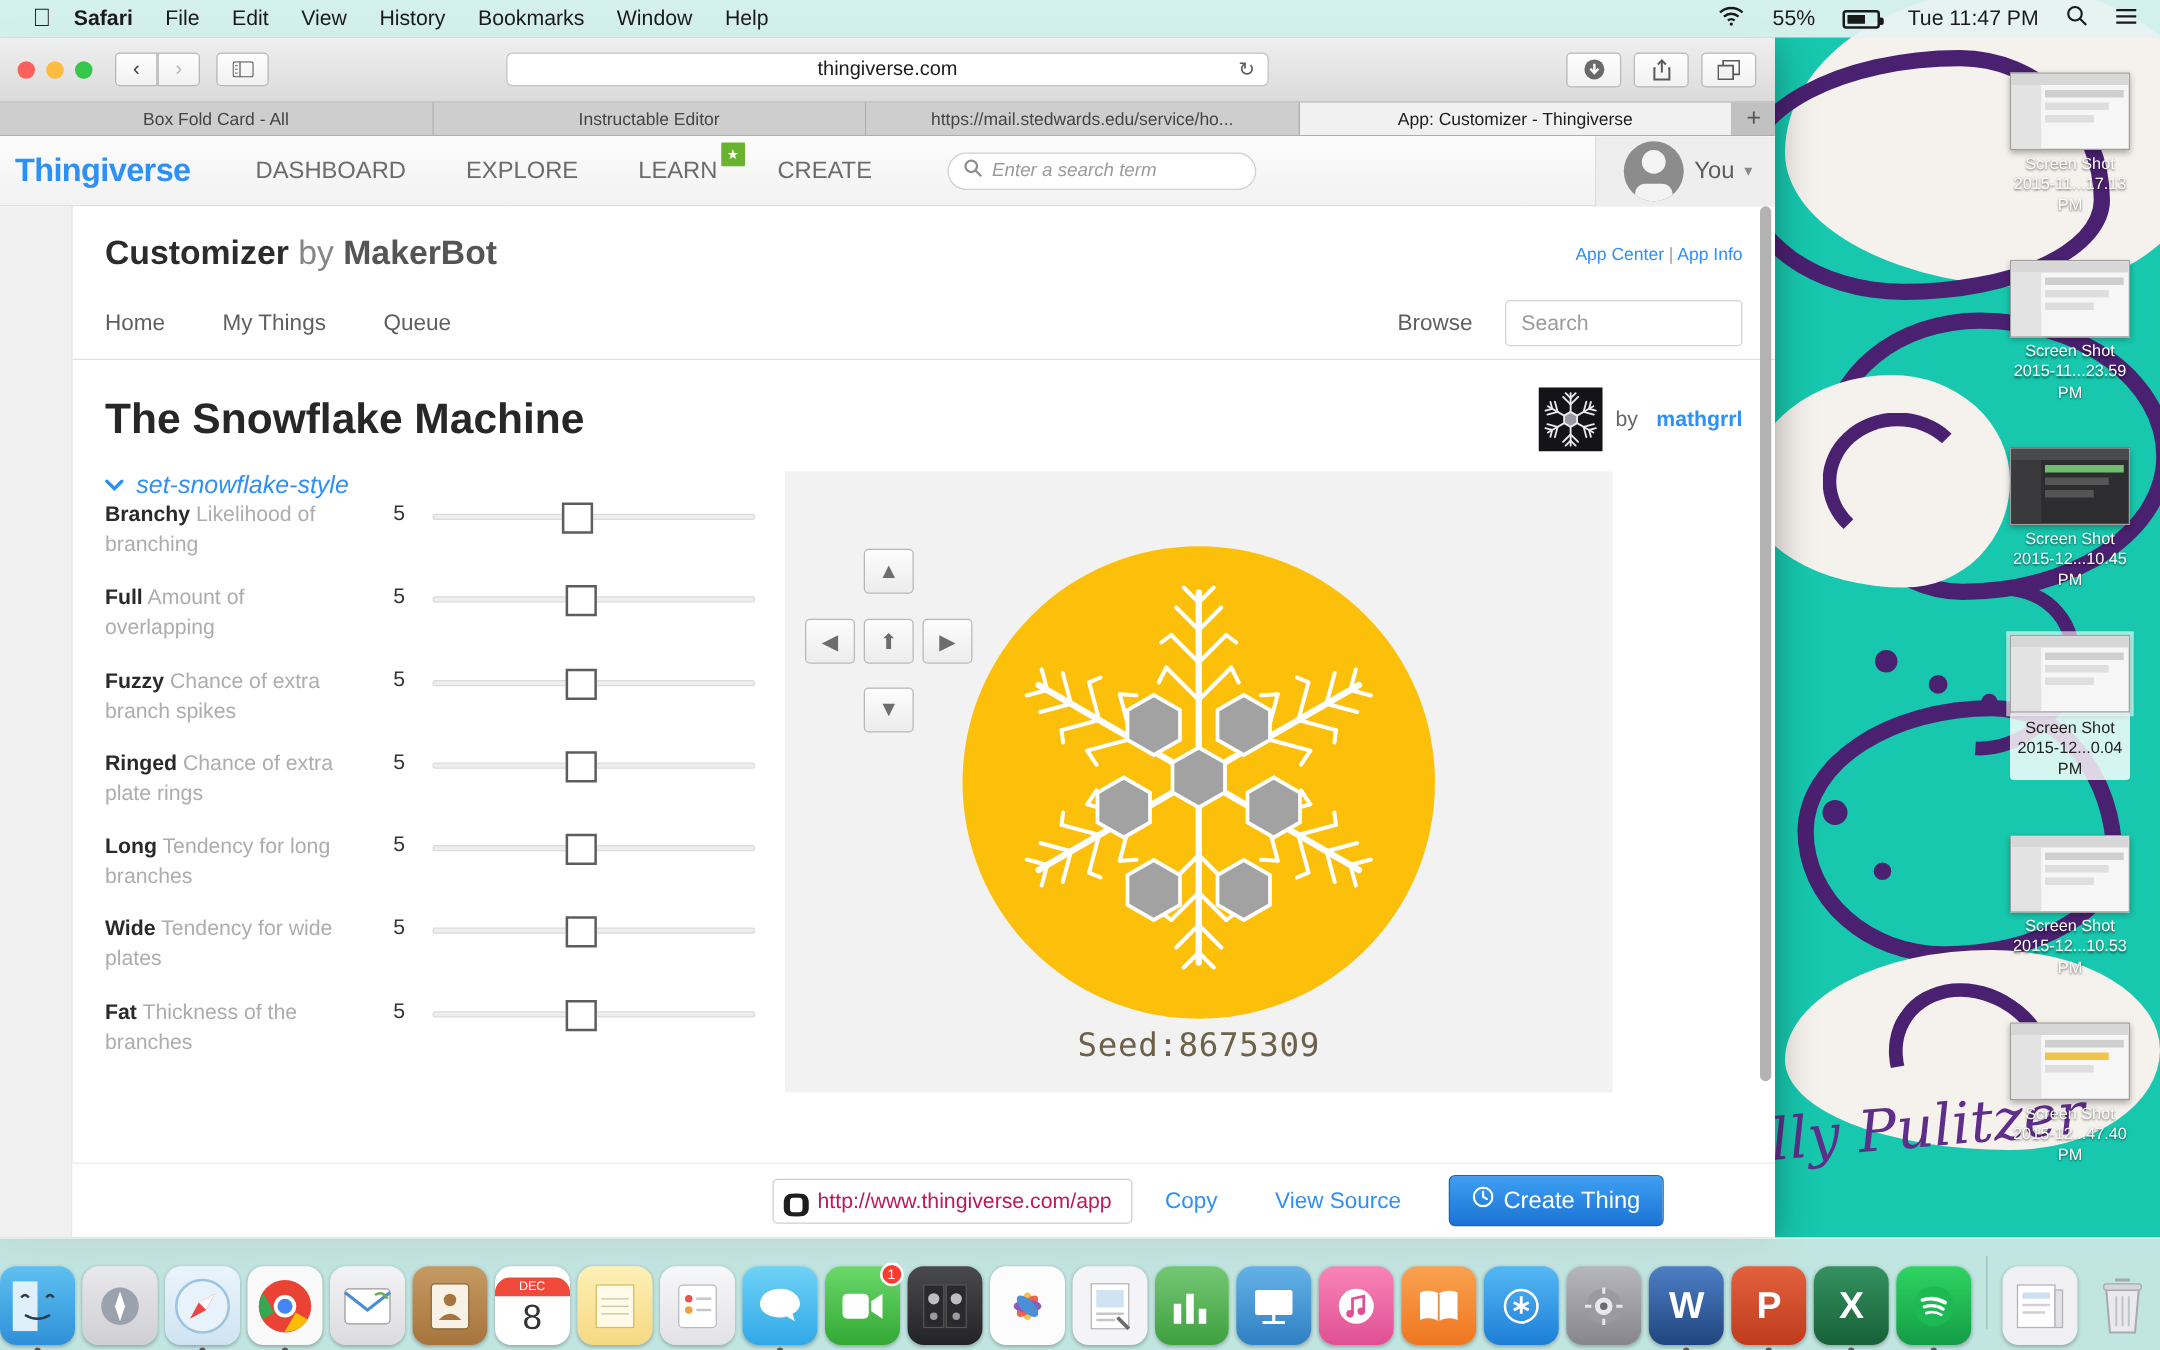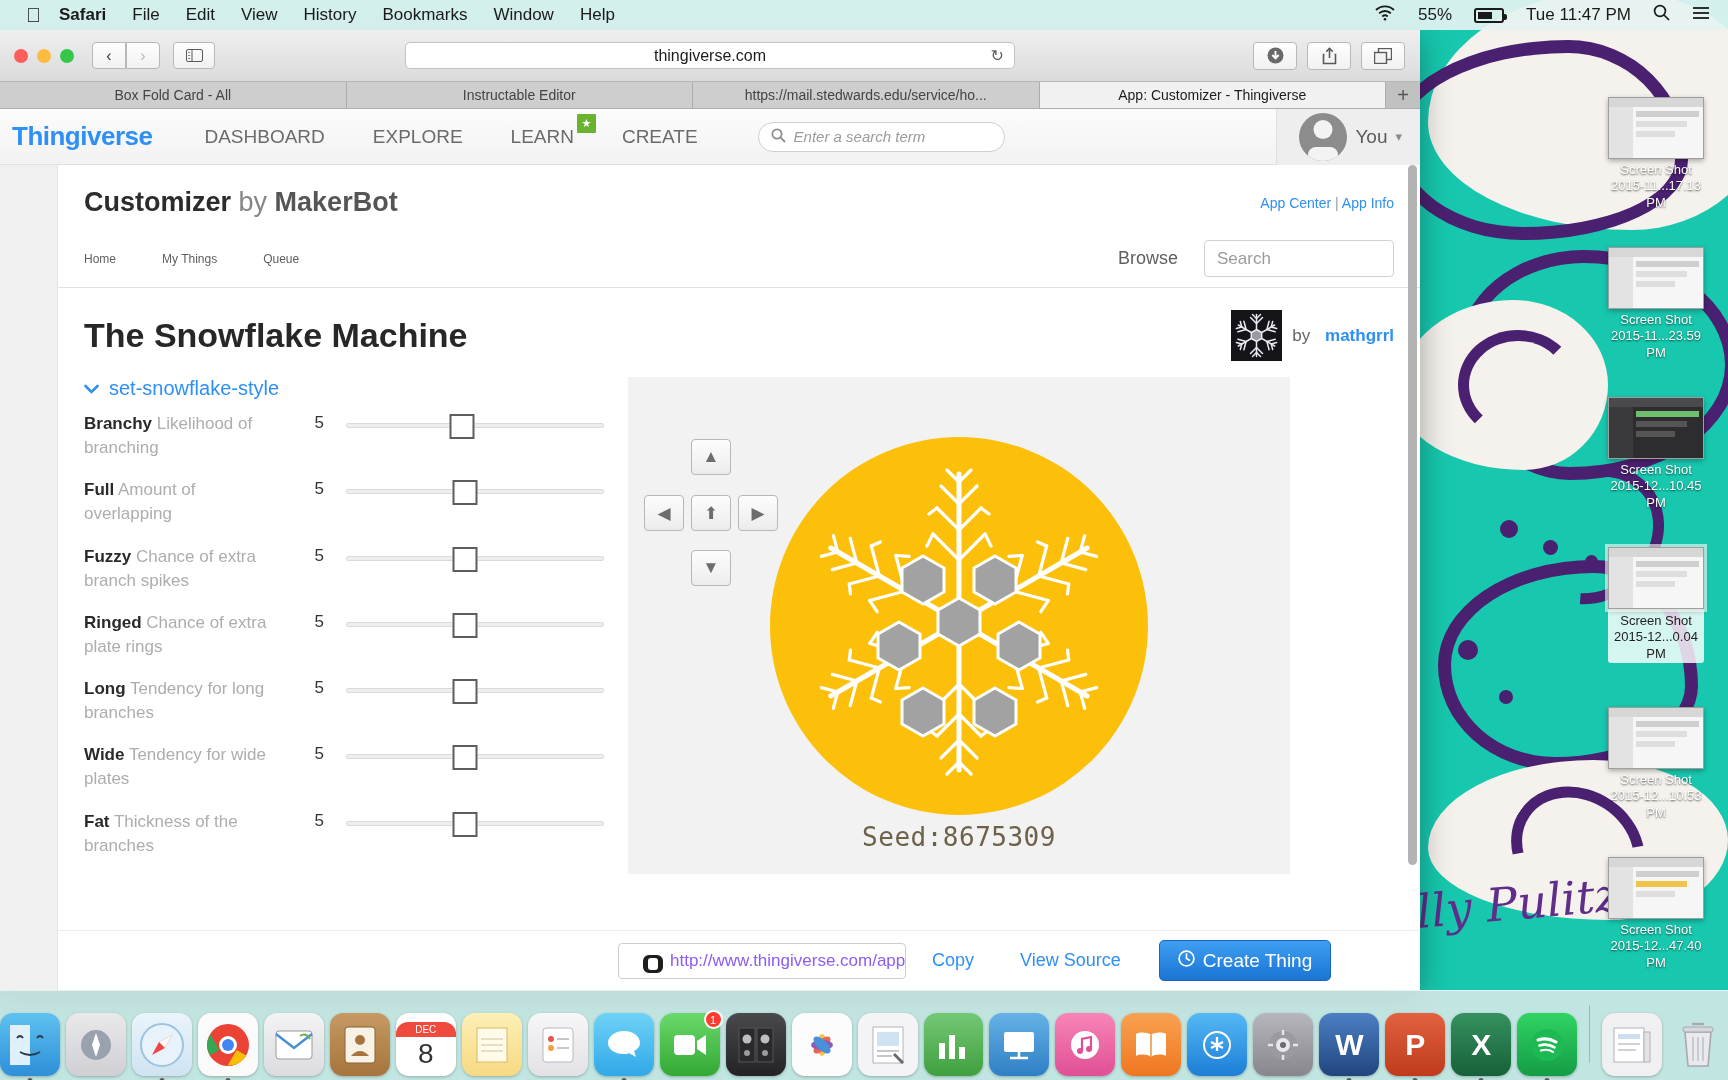--- a/index.html
+++ b/index.html
@@ -155,41 +155,41 @@
   #appheader h1 { font-size: 27px; font-weight: bold; color: #2c2c2c; }
   #appheader h1 .by { font-weight: normal; color: #868686; }
   #appheader h1 .mb { font-weight: bold; color: #555; }
   #applinks { margin-left: auto; font-size: 14px; color: #9a9a9a; }
   #applinks a { color: #2e8ff5; text-decoration: none; }
 
   #apptabs {
     display: flex; align-items: center; padding: 8px 26px 10px 26px;
     border-bottom: 1px solid #e2e2e2;
   }
-  .apptab { font-size: 12px; color: #5f5f5f; margin-right: 46px; }
+  .apptab { font-size: 18px; color: #5f5f5f; margin-right: 46px; }
   #browse-lbl { margin-left: auto; font-size: 18px; color: #5f5f5f; margin-right: 26px; }
   #appsearch {
     width: 190px; height: 37px; border: 1px solid #d2d2d2; border-radius: 4px;
     display: flex; align-items: center; padding: 0 12px; font-size: 17px; color: #9b9b9b;
   }
 
   #thingtitle { display: flex; align-items: center; padding: 22px 26px 8px 26px; }
   #thingtitle h2 { font-size: 34px; font-weight: bold; color: #272727; }
   #thingauthor { margin-left: auto; display: flex; align-items: center; gap: 10px; }
   #thingauthor .thumb {
     width: 51px; height: 51px; background: #131318; position: relative; overflow:hidden;
   }
   #thingauthor .byline { font-size: 17px; color: #666; }
   #thingauthor .byline a { color: #2e8ff5; font-weight: bold; text-decoration: none; margin-left: 10px; }
 
   #workarea { display: flex; padding: 8px 26px 0 26px; gap: 24px; }
 
   
   #controls { width: 520px; }
-  #grouphdr { display: flex; align-items: center; gap: 10px; margin-bottom: 12px; }
+  #grouphdr { display: flex; align-items: center; gap: 10px; margin-bottom: 0; font-style: italic; }
   #grouphdr .chev { color: #2e8ff5; font-size: 15px; }
   #grouphdr .gname { color: #2e8ff5; font-size: 20px; }
   .param { display: flex; align-items: flex-start; margin-bottom: 18px; }
   .param .lbl { width: 206px; font-size: 17px; line-height: 1.42; color: #adadad; padding-right: 8px;}
   .param .lbl b { color: #2a2a2a; }
   .param .val { width: 34px; font-size: 17px; color: #333; text-align: right; padding-top: 1px; }
   .param .sl { flex: 1; position: relative; height: 22px; margin-top: 2px; margin-left: 22px;}
   .param .track {
     position: absolute; top: 9px; left: 0; right: 0; height: 5px;
     background: #efeeee; border: 1px solid #dcdbdb; border-radius: 2px;
@@ -230,22 +230,22 @@
   .sf-hex { fill: #a2a2a2; stroke: #ffffff; stroke-width: 3; }
 
   
   #bottombar {
     position: absolute; left: 58px; right: 0; bottom: 0; height: 60px;
     background: #fff; display: flex; align-items: center; padding-left: 560px;
     border-top: 1px solid #ececec;
   }
   #sharefield {
     width: 288px; height: 36px; border: 1px solid #cdcdcd; border-radius: 4px;
-    display: flex; align-items: center; padding: 0 24px; gap: 7px;
-    font-size: 17px; color: #8b5cf6; overflow: hidden; white-space: nowrap;
+    display: flex; align-items: center; padding: 0 8px; gap: 7px;
+    font-size: 17px; color: #be185d; overflow: hidden; white-space: nowrap;
   }
   .linkicon {
     width: 20px; height: 12px; position: relative; flex-shrink: 0;
   }
   .linkicon::before, .linkicon::after {
     content:''; position:absolute; top:0; width:12px; height:12px;
     border: 3px solid #1e1e1e; border-radius: 6px;
   }
   .linkicon::before { left: 0; } .linkicon::after { right: 0; }
   #copy-btn, #viewsrc-btn { font-size: 18px; color: #2e8ff5; margin-left: 26px; }
@@ -262,21 +262,21 @@
     position: absolute; right: 3px; top: 56px; width: 9px; bottom: 4px;
   }
   #pagescroll .thumbbar {
     position: absolute; left: 0; top: 0; width: 9px; height: 700px;
     background: #b4b3b4; border-radius: 5px;
   }
   
   #leftgutter { position:absolute; left:0; top:56px; bottom:0; width:58px; background:#f1f0f1; border-right:1px solid #e6e5e6; }
 
   
-  #thumbs { position: absolute; right: 0; top: 30px; width: 308px; height: 930px; z-index: 100; margin-top: 39px; }
+  #thumbs { position: absolute; right: 0; top: 30px; width: 308px; height: 930px; z-index: 100; }
   .shot { position: absolute; right: 24px; width: 96px; }
   .shot .img {
     width: 96px; height: 62px; background: #f6f6f6;
     border: 1px solid #9f9f9f; box-shadow: 0 2px 5px rgba(0,0,0,0.3);
     position: relative; overflow: hidden;
   }
   .shot .img .bar { position:absolute; left:0; right:0; top:0; height:9px; background:#d8d7d8; }
   .shot .img .sb { position:absolute; left:0; top:9px; bottom:0; width:24px; background:#e4e3e4; }
   .shot .img .ct { position:absolute; left:27px; right:4px; top:13px; height:6px; background:#cfcfcf; }
   .shot .img .ct2 { position:absolute; left:27px; right:16px; top:23px; height:6px; background:#dedede; }

